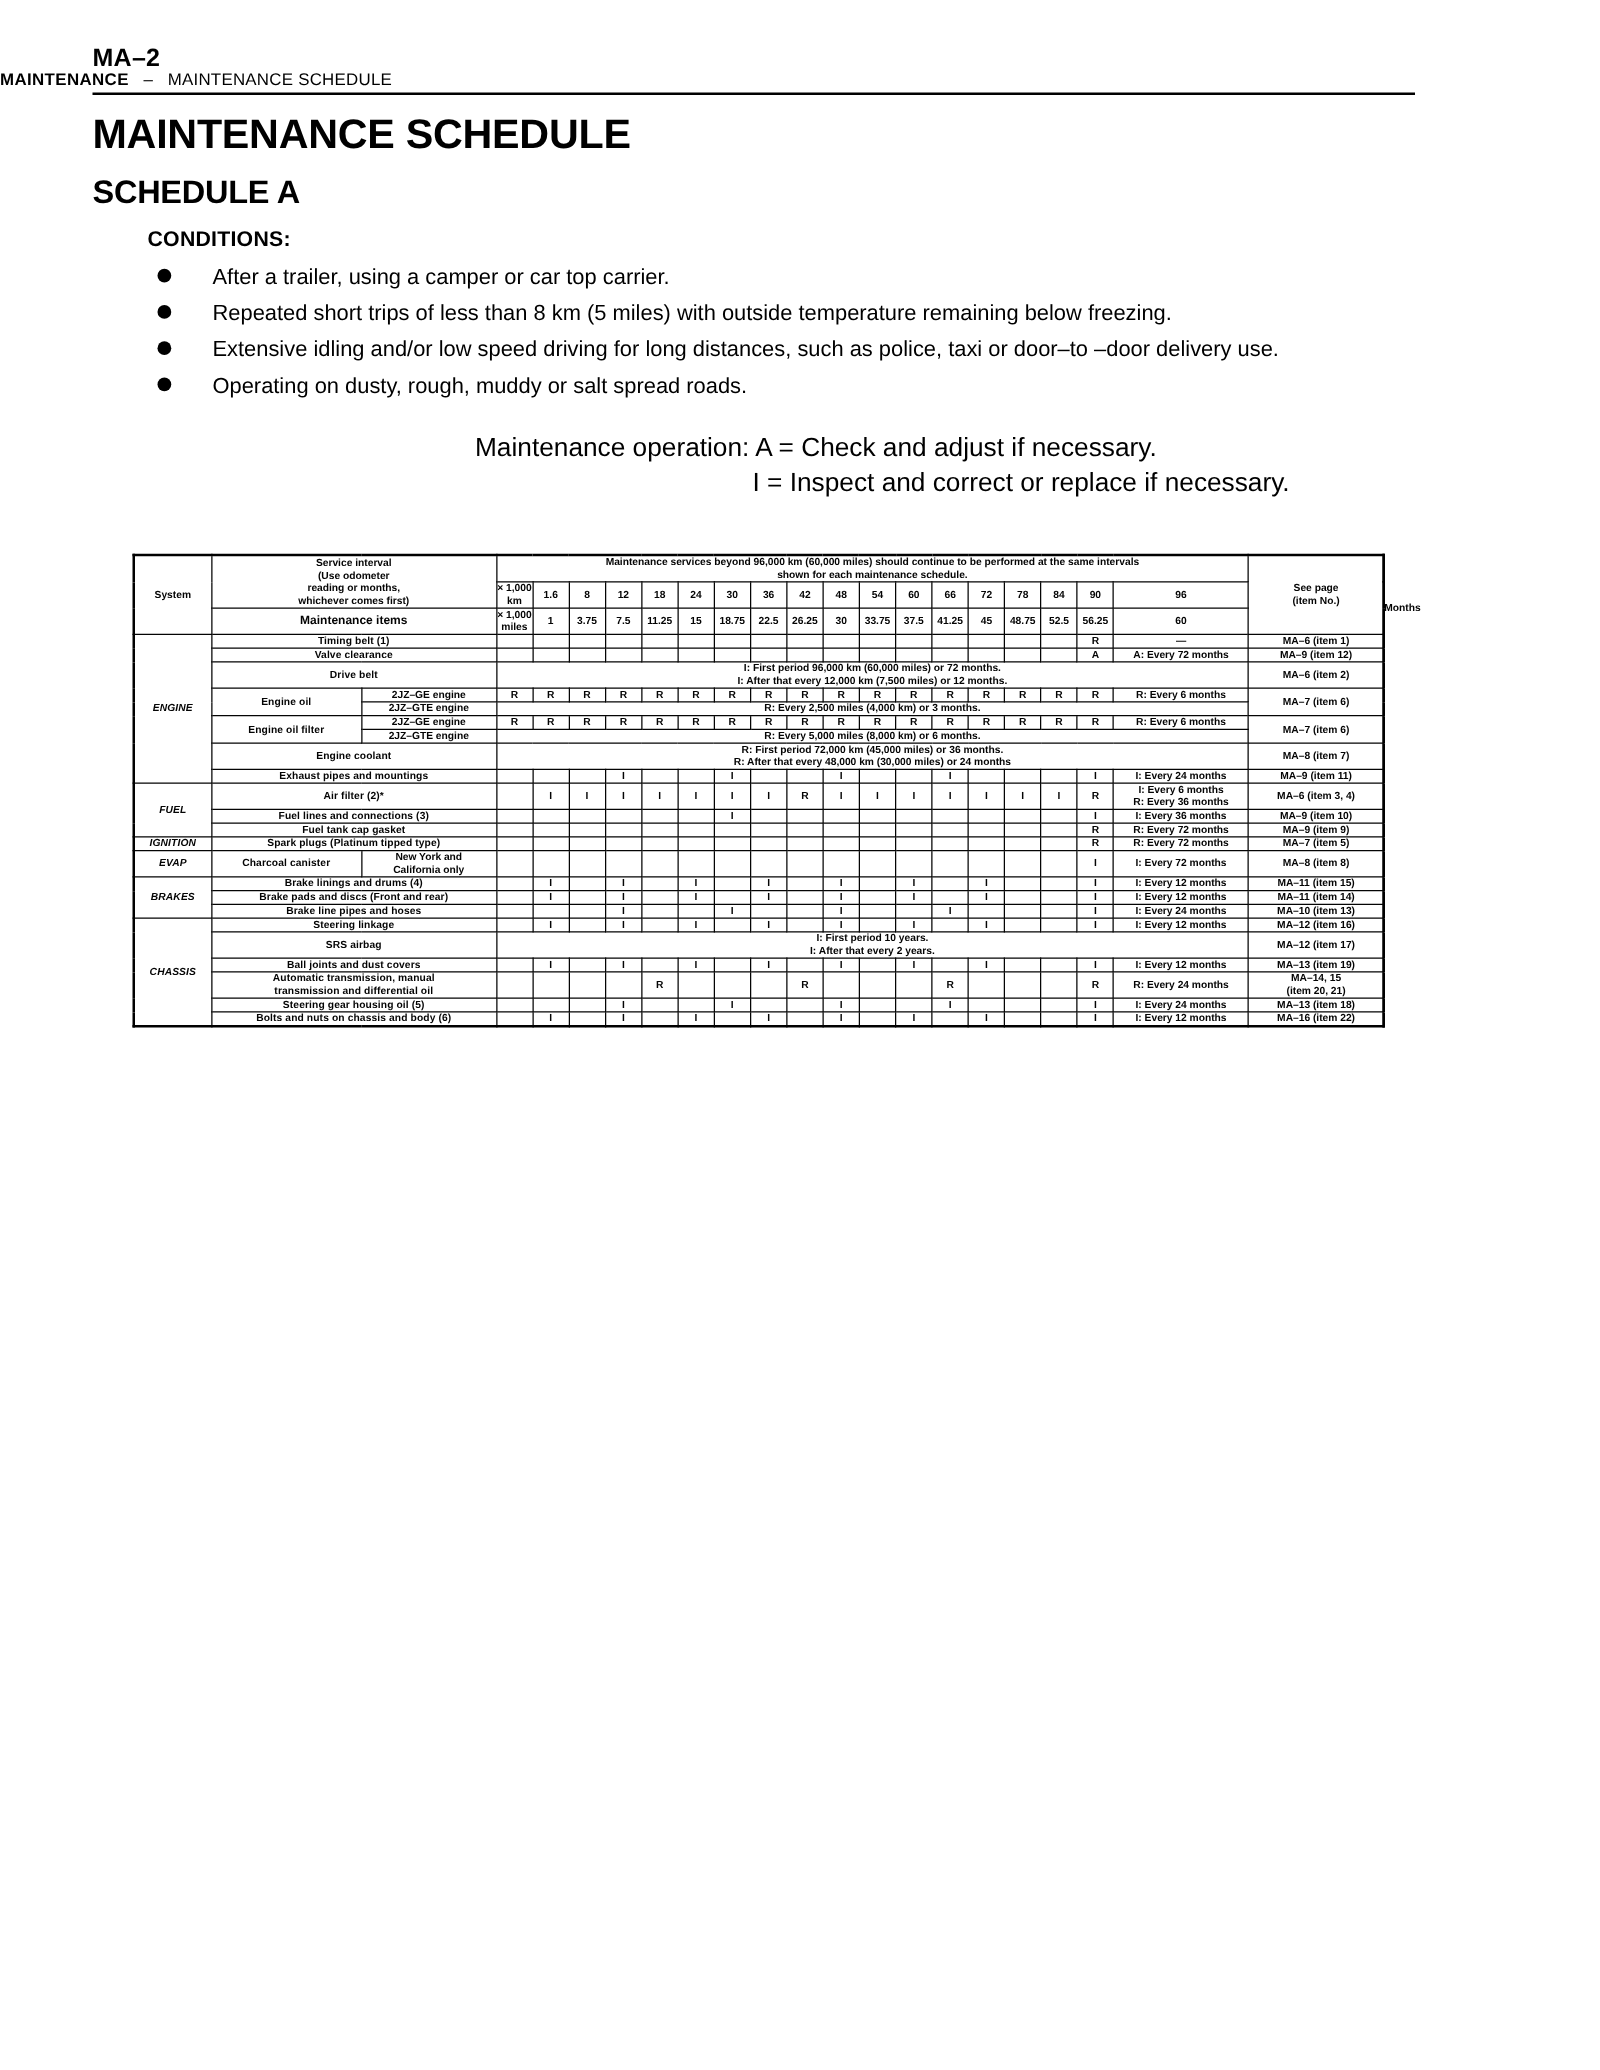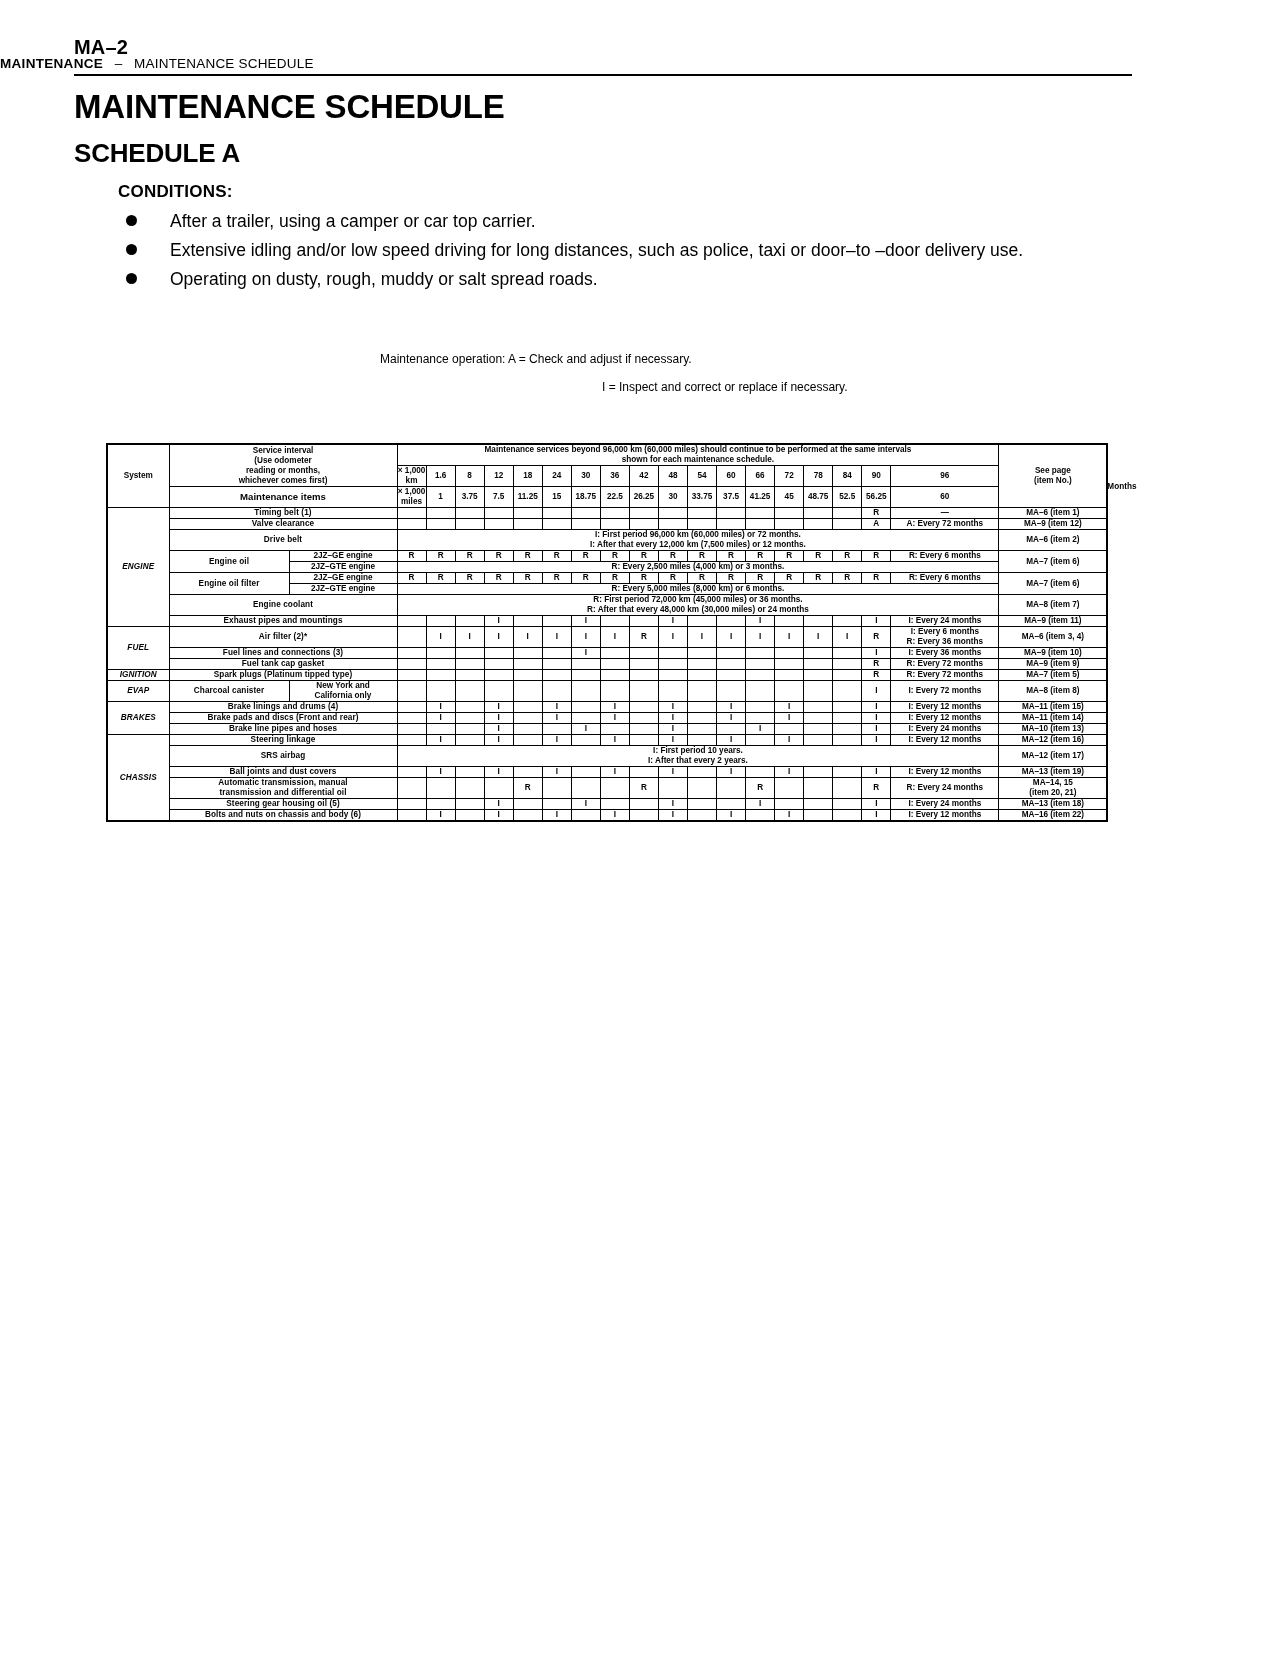--- a/index.html
+++ b/index.html
@@ -44,21 +44,21 @@
     position:absolute; left:118px; top:182px;
     font-size:17px; font-weight:bold; letter-spacing:0.2px;
   }
   .bullets { position:absolute; left:118px; top:208px; width:1030px; }
   .bullet-row { position:relative; font-size:17.5px; line-height:27px; padding-left:52px; margin-bottom:2px; }
   .bullet-row .dot {
     position:absolute; left:8px; top:7px; width:11px; height:11px;
     background:#000; border-radius:50%;
   }
   .oper-lines { position:absolute; left:118px; top:345px; width:1030px; }
-  .oper-line { font-size:12px; line-height:28px; }
+  .oper-line { font-size:21px; line-height:28px; }
   .oper-1 { padding-left:262px; }
   .oper-2 { padding-left:484px; }
   .oper-3 { padding-left:484px; }
 
   
   .tablewrap { position:absolute; left:106px; top:443px; width:1000px; }
   table.sched {
     border-collapse:collapse;
     width:1000px;
     table-layout:fixed;
@@ -151,20 +151,24 @@
 
   <h1 class="doc-title">MAINTENANCE SCHEDULE</h1>
   <h2 class="doc-sub">SCHEDULE A</h2>
 
   <div class="conditions-label">CONDITIONS:</div>
 
   <div class="bullets">
     <div class="bullet-row">
       <span class="dot"></span>
       <span>After a trailer, using a camper or car top carrier.</span>
+    </div>
+    <div class="bullet-row">
+      <span class="dot"></span>
+      <span>Repeated short trips of less than 8 km (5 miles) with outside temperature remaining below freezing.</span>
     </div>
     <div class="bullet-row">
       <span class="dot"></span>
       <span>Extensive idling and/or low speed driving for long distances, such as police, taxi or door–to –door delivery use.</span>
     </div>
     <div class="bullet-row">
       <span class="dot"></span>
       <span>Operating on dusty, rough, muddy or salt spread roads.</span>
     </div>
   </div>

